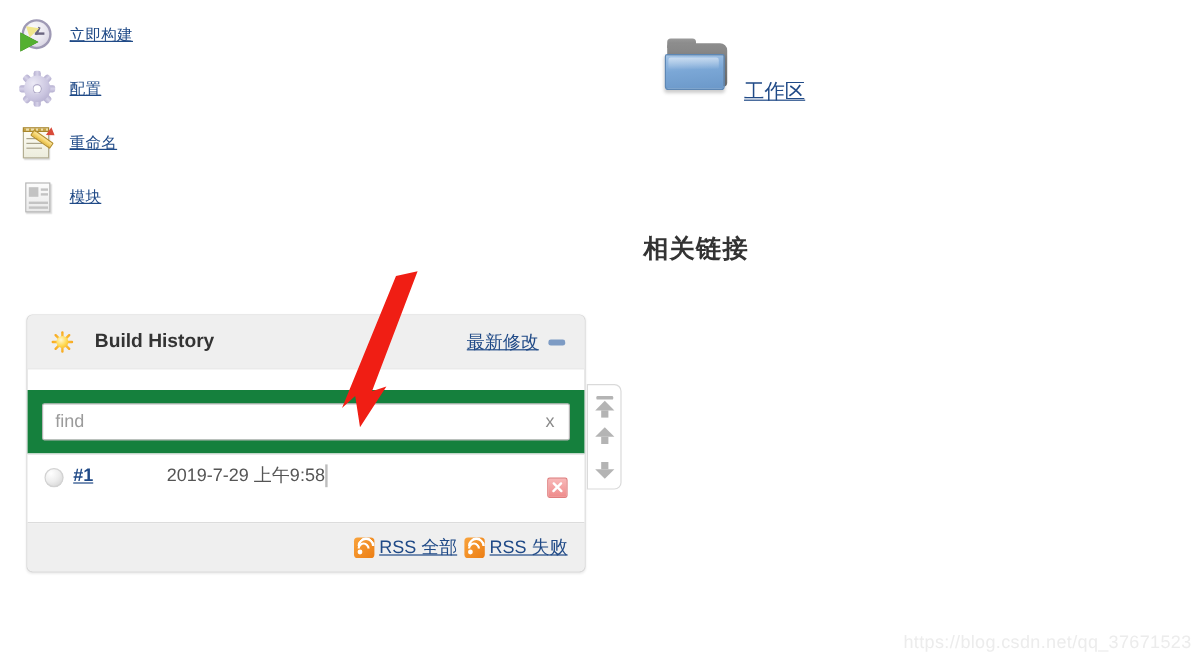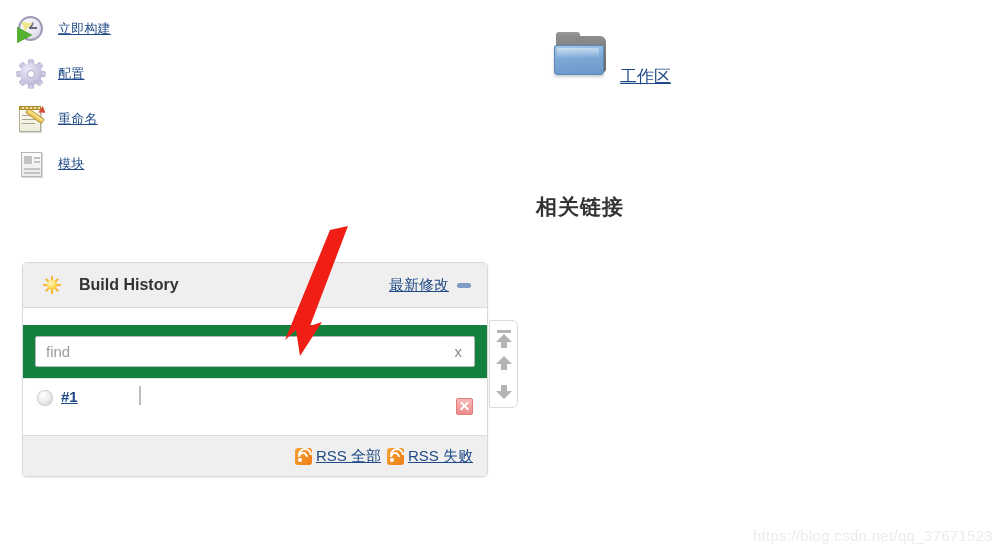--- a/index.html
+++ b/index.html
@@ -671,20 +671,21 @@
     <div class="bh-find">
       <input type="text" placeholder="find" style="">
       <span class="bh-clear">x</span>
     </div>
   </div>
 
   <div class="bh-row">
     <span class="ball-icon"></span>
     <span class="build-num">#1</span>
     <span class="bh-col">
+      <span class="build-time">2019-7-29 上午9:58</span>
       <span class="progress-outer">
         <span class="progress-inner" id="progress-inner" style="width: 62%;"></span>
       </span>
     </span>
     <span class="stop-btn"></span>
   </div>
 
   <div class="bh-footer">
     <span class="rss-item">
       <span class="rss-icon">

